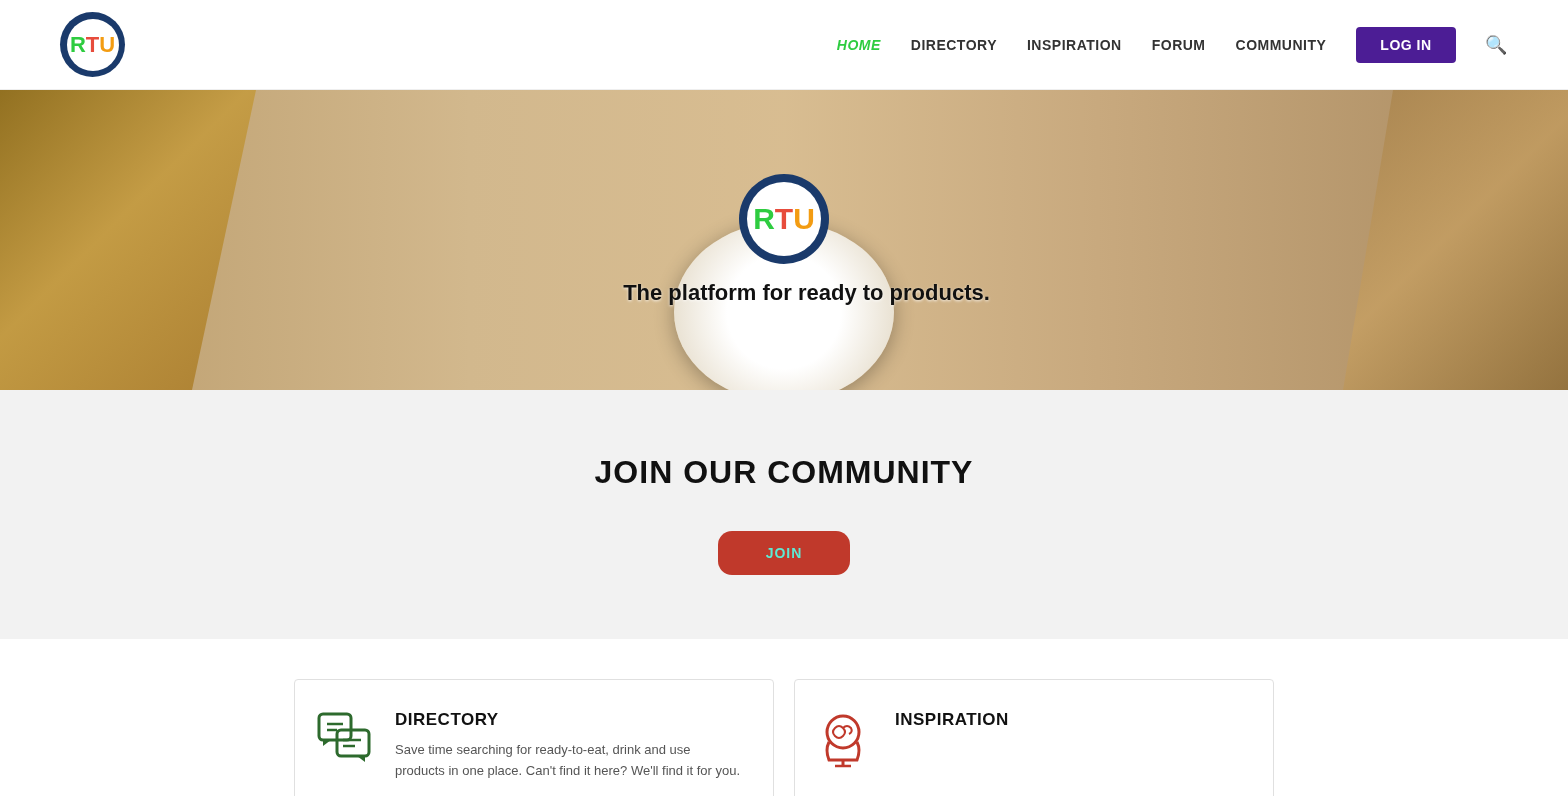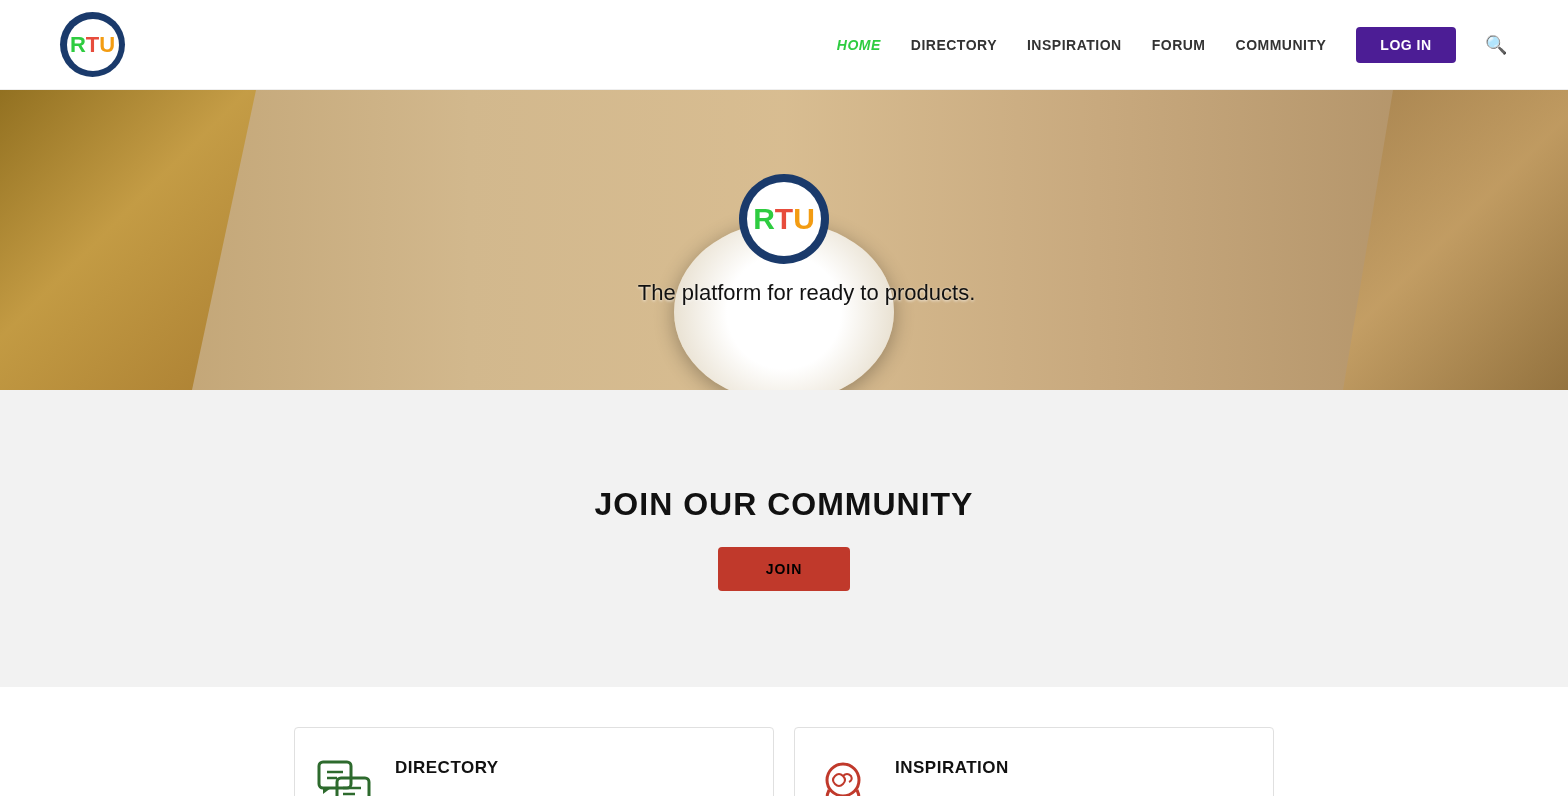--- a/index.html
+++ b/index.html
@@ -164,51 +164,51 @@
       display: flex;
       align-items: center;
       justify-content: center;
     }
     .hero-logo-text {
       font-size: 30px;
       font-weight: 900;
     }
     .hero-tagline {
       font-size: 22px;
-      font-weight: 400;
+      font-weight: 700;
       color: #111;
       text-align: center;
       text-shadow: 0 1px 3px rgba(255,255,255,0.8);
       margin-left: 45px;
     }
 
     
     .join-section {
       background: #f2f2f2;
-      padding: 96px 20px;
+      padding: 64px 20px;
       display: flex;
       flex-direction: column;
       align-items: center;
-      gap: 24px;
+      gap: 40px;
     }
     .join-title {
       font-size: 32px;
       font-weight: 900;
       color: #111;
       letter-spacing: 1px;
     }
     .join-btn {
       background: #c0392b;
-      color: #000000;
+      color: #5eead4;
       border: none;
       padding: 14px 48px;
       font-size: 14px;
       font-weight: 700;
       letter-spacing: 1px;
-      border-radius: 4px;
+      border-radius: 14px;
       cursor: pointer;
     }
 
     
     .features-section {
       display: flex;
       gap: 0;
       padding: 40px 60px;
       background: #fff;
       justify-content: center;
@@ -306,20 +306,21 @@
         <line x1="12" y1="20" x2="22" y2="20" stroke="#2d6a2d" stroke-width="2.5"></line>
         <path d="M8 30 L8 36 L16 30 Z" fill="#2d6a2d"></path>
         <rect x="22" y="20" width="32" height="26" rx="4" ry="4" fill="none" stroke="#2d6a2d" stroke-width="3"></rect>
         <line x1="28" y1="30" x2="46" y2="30" stroke="#2d6a2d" stroke-width="2.5"></line>
         <line x1="28" y1="36" x2="40" y2="36" stroke="#2d6a2d" stroke-width="2.5"></line>
         <path d="M50 46 L50 52 L42 46 Z" fill="#2d6a2d"></path>
       </svg>
     </div>
     <div class="feature-text-area">
       <div class="feature-title">DIRECTORY</div>
+      <div class="feature-desc">Save time searching for ready-to-eat, drink and use products in one place. Can't find it here? We'll find it for you.</div>
     </div>
   </div>
 
   <div class="feature-card">
     <div class="feature-icon">
       <svg viewBox="0 0 60 60" xmlns="http://www.w3.org/2000/svg">
 
         <circle cx="28" cy="22" r="16" fill="none" stroke="#c0392b" stroke-width="3"></circle>
         <path d="M14 32 Q10 40 14 50 L28 50 L42 50 Q46 40 42 32" fill="none" stroke="#c0392b" stroke-width="3"></path>
         <line x1="28" y1="50" x2="28" y2="56" stroke="#c0392b" stroke-width="3"></line>

